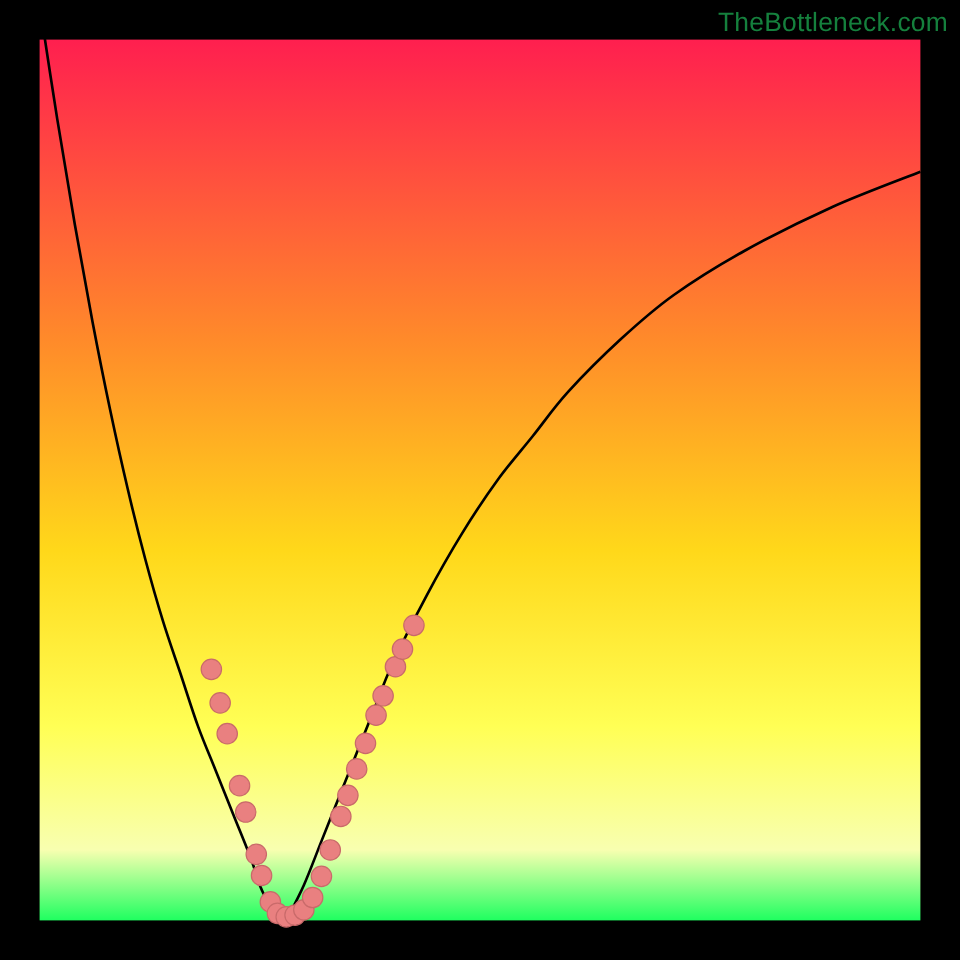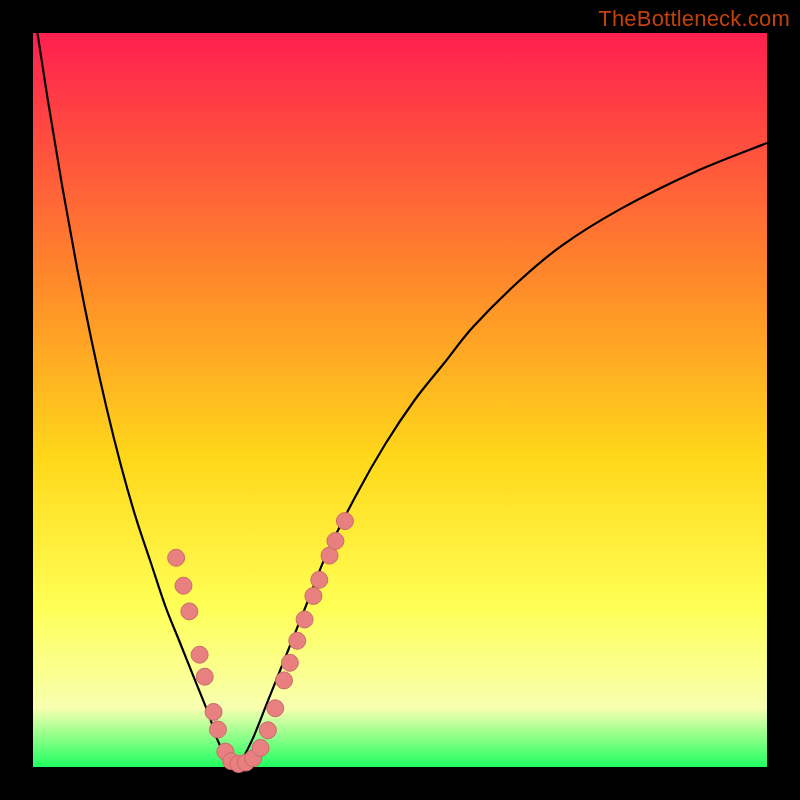--- a/index.html
+++ b/index.html
@@ -24,21 +24,21 @@
     left: 33px;
     top: 33px;
     width: 734px;
     height: 734px;
     
   }
   .watermark {
     position: absolute;
     top: 6px;
     right: 10px;
-    color: #c2410c;
+    color: #15803d;
     font-size: 22px;
     font-weight: 400;
     letter-spacing: 0.2px;
   }
   svg.curves {
     position: absolute;
     left: 33px;
     top: 33px;
     width: 734px;
     height: 734px;

